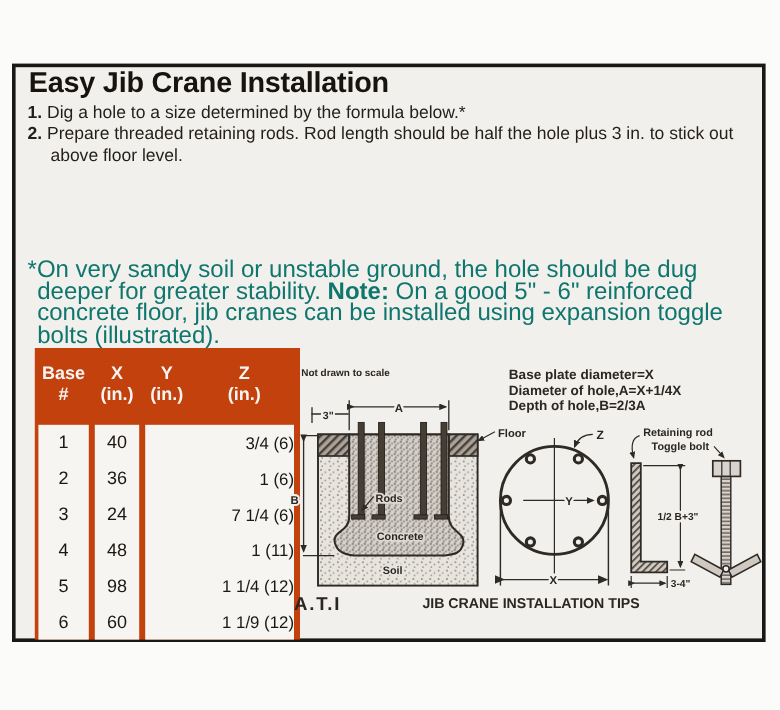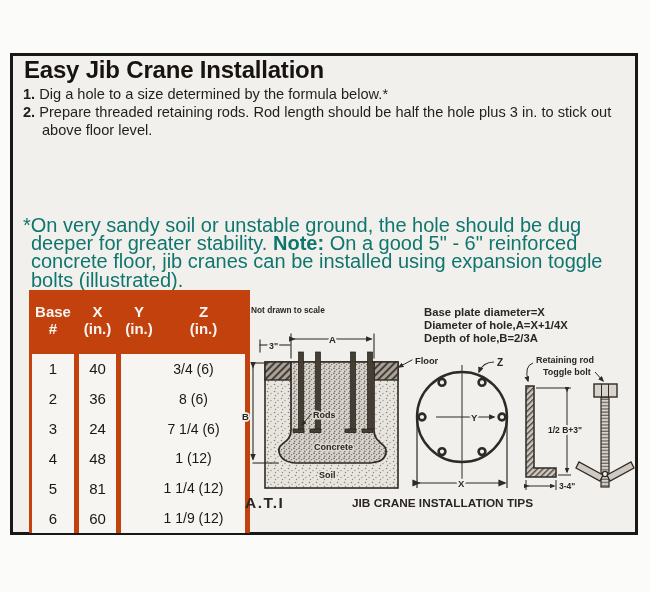--- a/index.html
+++ b/index.html
@@ -22,21 +22,21 @@
   
   .data-table { position:absolute; left:13px; top:290px; width:221px; height:243px;
                 background:#c2410c; display:flex; flex-direction:column;margin-left:16px; }
   .thead { height:64px; display:flex; padding:13px 5px 0 3px; gap:5px;
            color:#f6f5f3; font-weight:bold; font-size:15px; text-align:center; }
   .th { line-height:17px; }
   .tbody { flex:1; display:flex; gap:5px; padding:0 5px 0 3px; }
   .col { background:#f6f5f2; display:grid; grid-template-rows:repeat(6,1fr);
          align-items:center; text-align:center; font-size:15px; color:#1b1713; }
   .w1 { width:42px; } .w2 { width:37px; } .w3 { width:36px; } .w4 { flex:1; }
-  .col.zcol { text-align:center; padding-left:21px; font-size:14px; }
+  .col.zcol { text-align:right; padding-left:21px; font-size:14px; }
 
   .diagram-svg { position:absolute; left:238px; top:292px; }
   svg text { font-family:"Liberation Sans", sans-serif; fill:#2b2622; }
 </style>
 </head>
 <body>
 
 <div class="page">
   <div class="main-box"></div>
 
@@ -75,28 +75,28 @@
         <div>3</div>
         <div>4</div>
         <div>5</div>
         <div>6</div>
       </div>
       <div class="col w2">
         <div>40</div>
         <div>36</div>
         <div>24</div>
         <div>48</div>
-        <div>81</div>
+        <div>98</div>
         <div>60</div>
       </div>
       <div class="col w4 zcol">
         <div>3/4 (6)</div>
-        <div>8 (6)</div>
+        <div>1 (6)</div>
         <div>7 1/4 (6)</div>
-        <div>1 (12)</div>
+        <div>1 (11)</div>
         <div>1 1/4 (12)</div>
         <div>1 1/9 (12)</div>
       </div>
     </div>
   </div>
 
   <svg class="diagram-svg" width="400" height="242" viewBox="0 0 400 242">
     <defs>
       <marker id="ah" markerWidth="7" markerHeight="6" refX="5.5" refY="3" orient="auto">
         <path d="M0,0 L7,3 L0,6 Z" fill="#2e2a25"></path>

